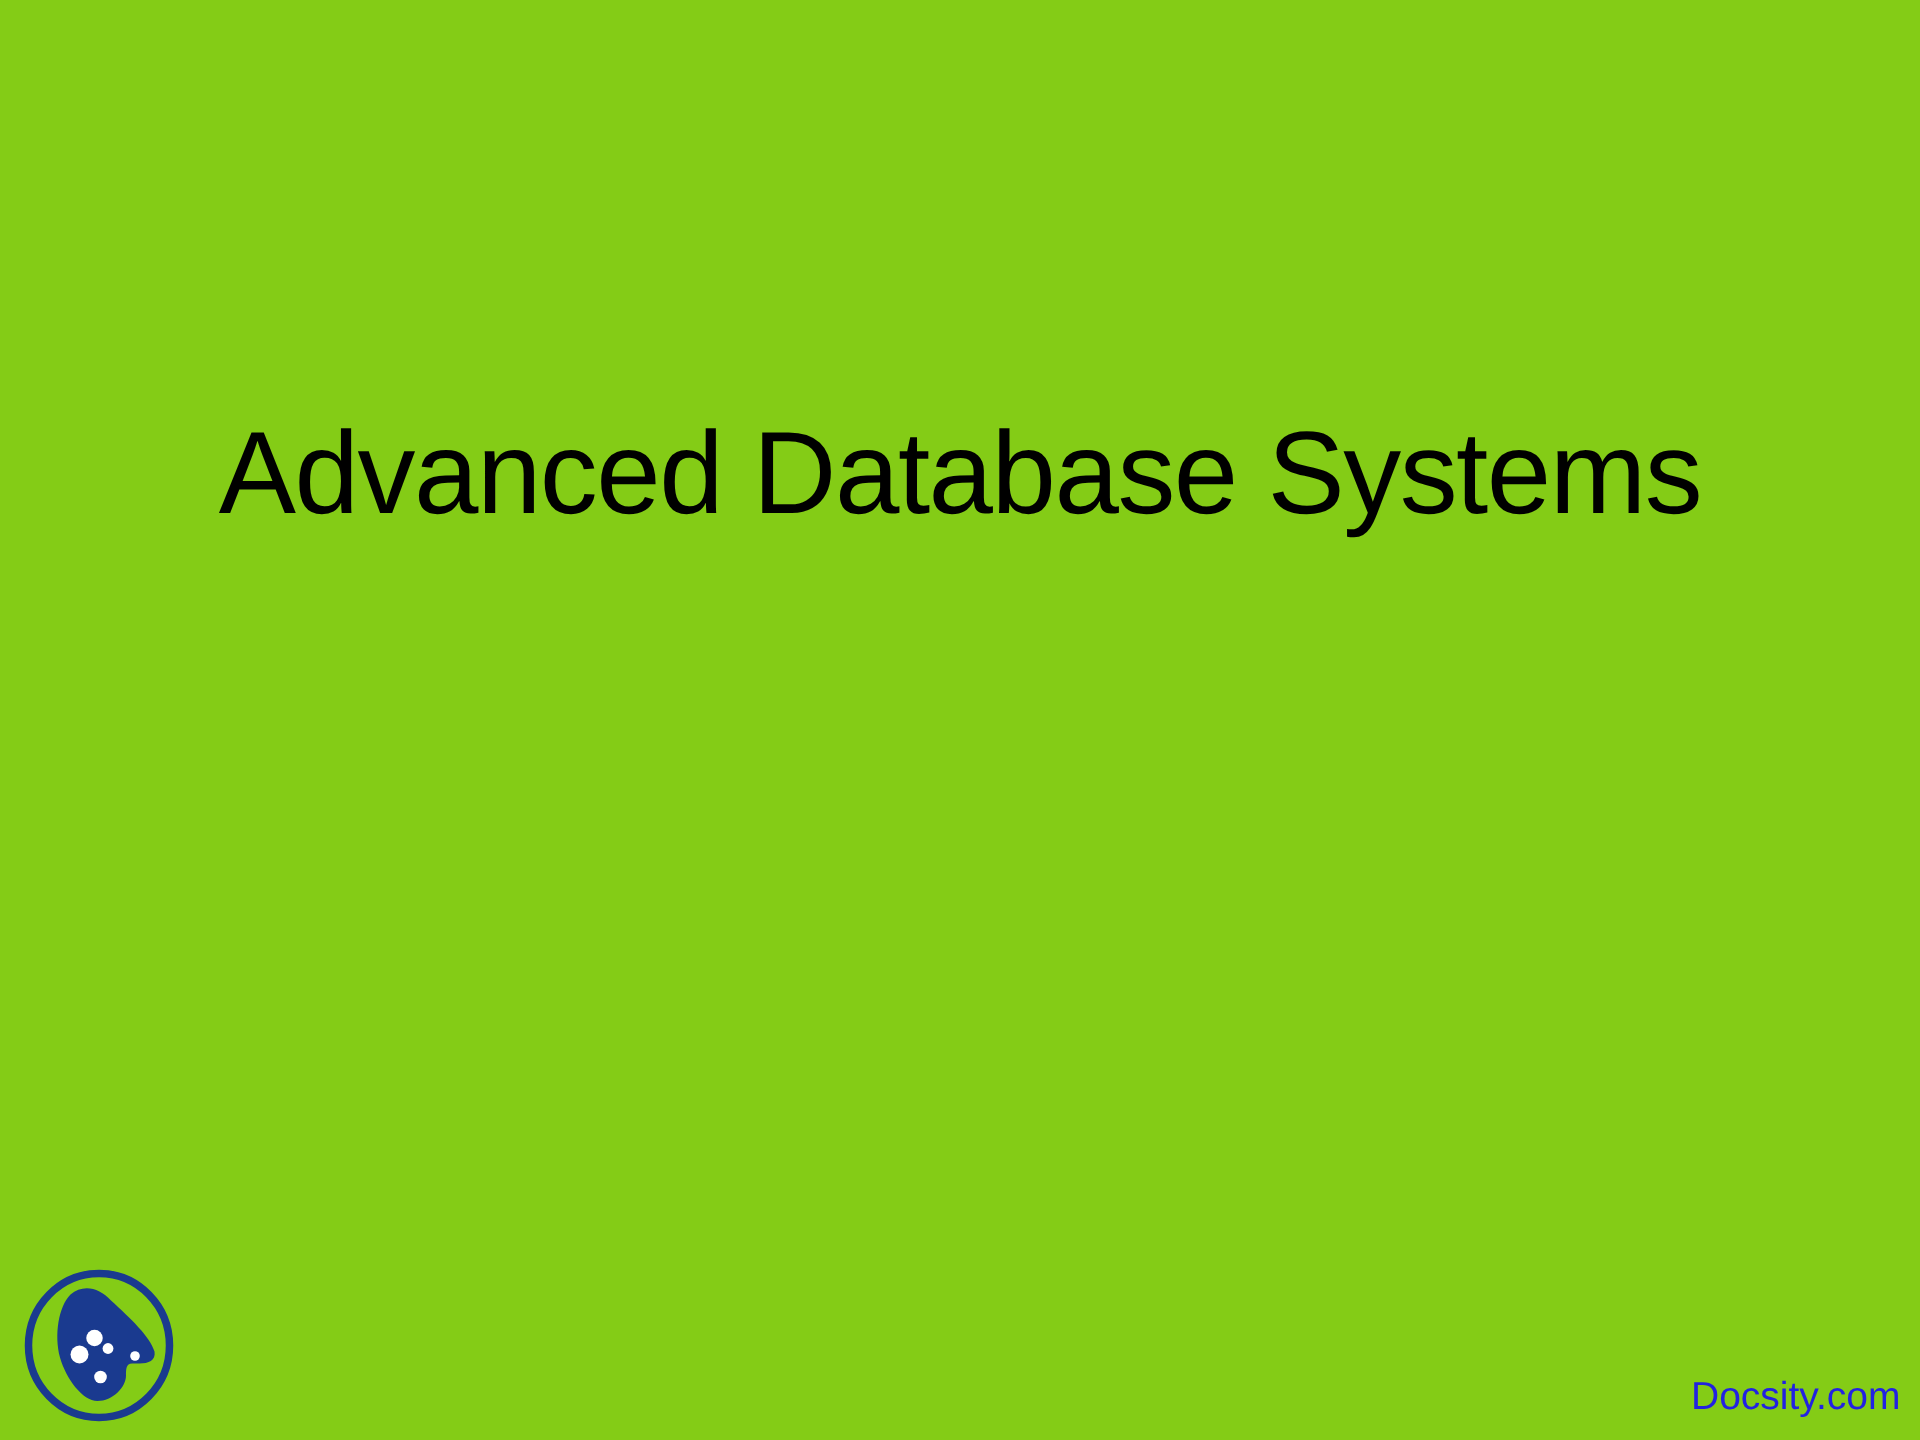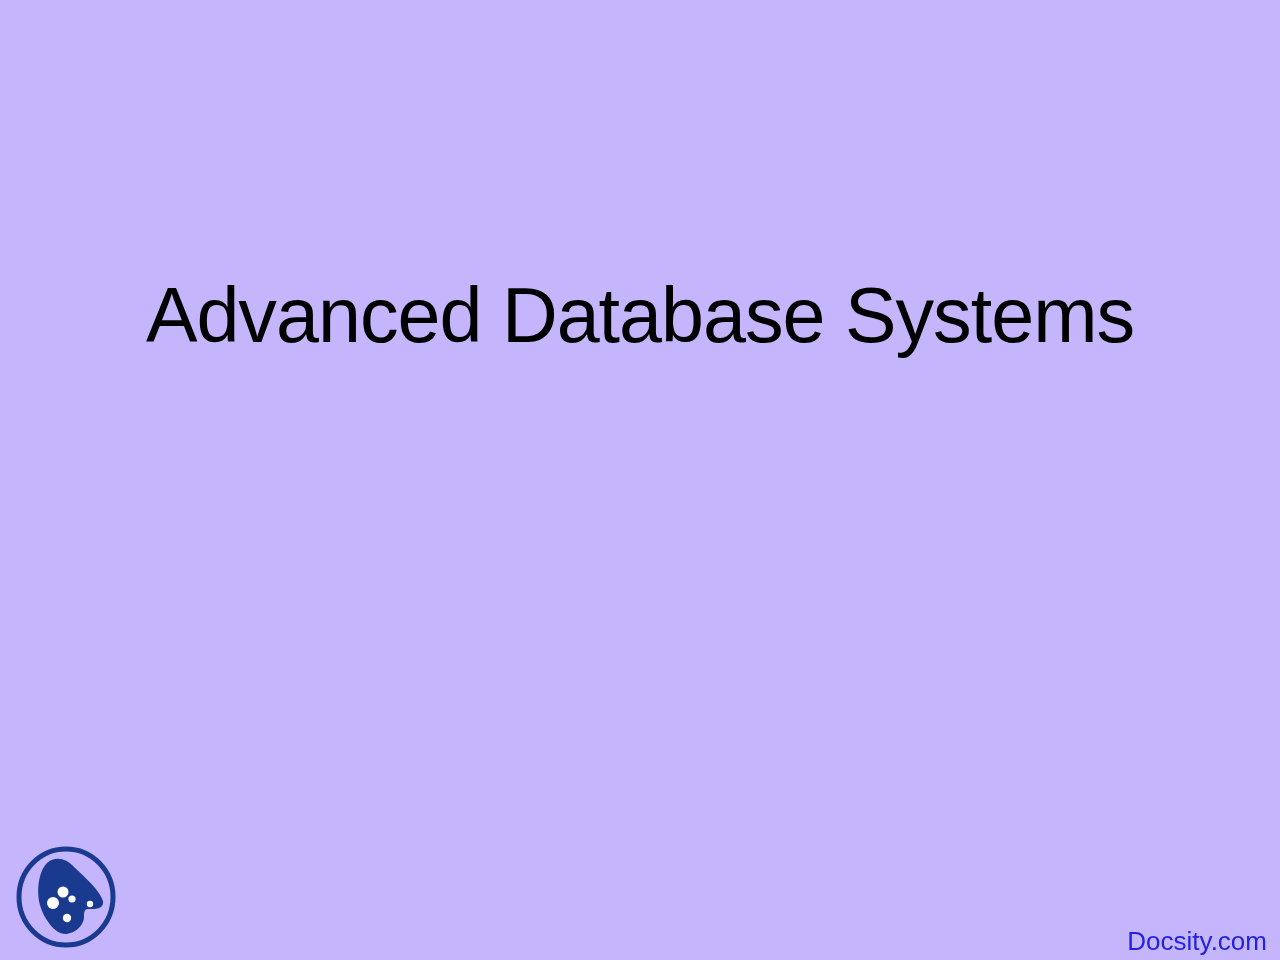--- a/index.html
+++ b/index.html
@@ -10,21 +10,21 @@
   body {
     width: 1280px;
     height: 960px;
     position: relative;
     overflow: hidden;
     font-family: "Liberation Sans", sans-serif;
   }
   .slide {
     position: absolute;
     inset: 0;
-    background: #c4b5fd;
+    background: #84cc16;
   }
   .slide-title {
     position: absolute;
     left: 0;
     right: 0;
     top: 275px;
     margin: 0;
     text-align: center;
     font-size: 78px;
     line-height: 80px;
@@ -42,21 +42,21 @@
     height: 106px;
   }
   .logo-wrap svg {
     display: block;
     width: 100%;
     height: 100%;
   }
   .watermark {
     position: absolute;
     right: 13px;
-    bottom: 5px;
+    bottom: 16px;
     font-size: 26px;
     line-height: 28px;
     color: #2222e2;
     text-decoration: none;
     white-space: nowrap;
     cursor: pointer;
   }
 </style>
 </head>
 <body>

